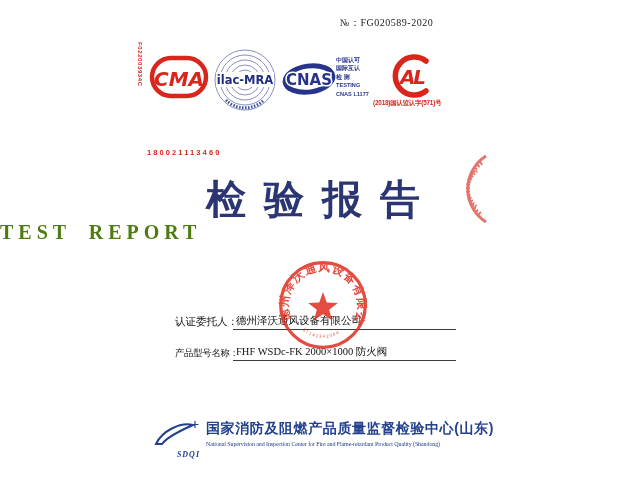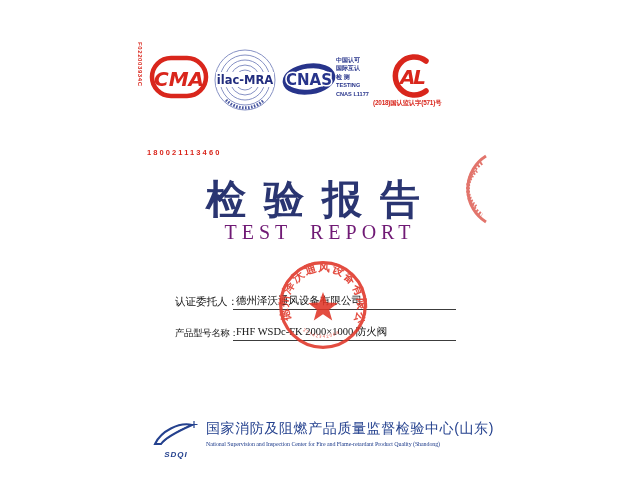--- a/index.html
+++ b/index.html
@@ -17,45 +17,48 @@
   
   #cnas-text{left:336px;top:56px;width:46px;font-size:6px;line-height:8.4px;color:#27348b;font-weight:bold;}
   #cnas-text .en{font-size:5.6px;}
 
   
   #cal-caption{left:373px;top:99px;font-size:6.4px;font-weight:bold;color:#d9261c;letter-spacing:-.2px;}
 
   
   #title-zh{left:0;top:172px;width:640px;text-align:center;font-size:40px;font-weight:bold;
             color:#2a3571;letter-spacing:18px;padding-left:4px;box-sizing:border-box;}
-  #title-en{left:0;top:221px;width:640px;text-align:center;font-family:"Liberation Serif",serif;
-            font-size:20px;font-weight:normal;color:#701a75;letter-spacing:5px;word-spacing:8px;}
+  #title-en{left:0;top:221px;width:640px;text-align:left;font-family:"Liberation Serif",serif;
+            font-size:20px;font-weight:bold;color:#4d7c0f;letter-spacing:5px;word-spacing:8px;}
 
   
-  .row{left:175px;width:281px;height:17px;font-family:"Liberation Serif",serif;}
+  .row{left:175px;width:281px;height:17px;font-family:"Liberation Serif",serif;margin-top:20px;}
   .row .lbl{position:absolute;left:0;bottom:1px;font-size:10.5px;color:#111;white-space:nowrap;}
   .row.tight .lbl{font-size:9.3px;letter-spacing:-.2px;}
   .row .line{position:absolute;left:58px;right:0;bottom:0;border-bottom:1px solid #3c3c3c;height:17px;}
   .row .val{position:absolute;left:61px;bottom:2px;font-size:10.5px;color:#111;white-space:nowrap;}
   #row-applicant{top:293px;}
   #row-product{top:324px;}
   #row-type{top:354px;}
 
   
   #footer{left:150px;top:420px;display:flex;align-items:flex-start;}
-  #footer-logo{width:50px;margin-right:6px;text-align:center;}
+  #footer-logo{width:50px;margin-right:6px;text-align:right;font-family:Liberation Serif, serif;}
   #sdqi-word{font-size:8px;font-style:italic;font-weight:bold;color:#24418e;letter-spacing:1px;margin-top:-2px;padding-left:2px;}
-  #footer-org .zh{font-size:14px;font-weight:normal;color:#24418e;letter-spacing:.6px;}
+  #footer-org .zh{font-size:14px;font-weight:bold;color:#24418e;letter-spacing:.6px;}
   #footer-org .en{font-family:"Liberation Serif",serif;font-size:6px;color:#24418e;margin-top:3px;letter-spacing:-.1px;}
 </style>
 </head>
 <body>
 
 <div id="page">
 
+  <div id="report-no" class="abs">
+    <span>№：</span><span>FG020589-2020</span>
+  </div>
 
   <div id="cma-vert" class="abs">F022003934C</div>
   <svg class="abs" style="left:149px;top:55px;" width="60" height="45" viewBox="0 0 60 45">
     <rect x="3" y="3" width="54" height="38" rx="19" ry="19" fill="#fff" stroke="#d9261c" stroke-width="4.5"></rect>
     <text x="30" y="31" text-anchor="middle" font-family="DejaVu Sans,sans-serif" font-size="20" font-weight="bold" font-style="italic" fill="#d9261c">CMA</text>
   </svg>
   <div id="cma-num" class="abs">180021113460</div>
 
   <svg class="abs" style="left:213px;top:48px;" width="64" height="64" viewBox="0 0 64 64">
     <circle cx="32" cy="32" r="30" fill="#fff" stroke="#8691c4" stroke-width="1"></circle>

